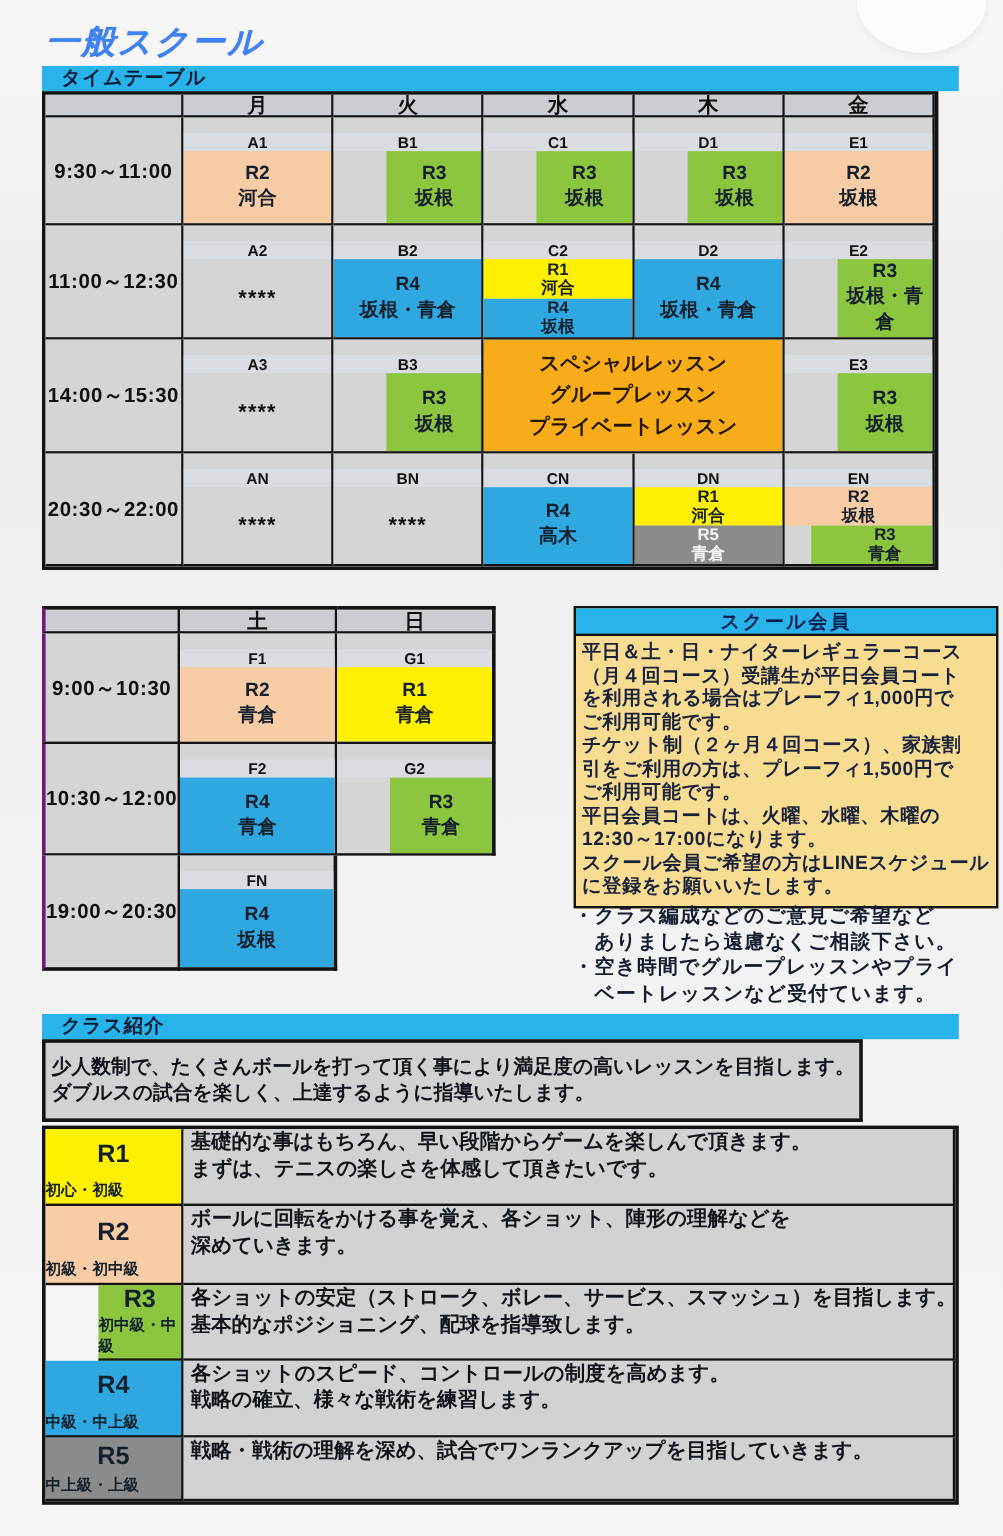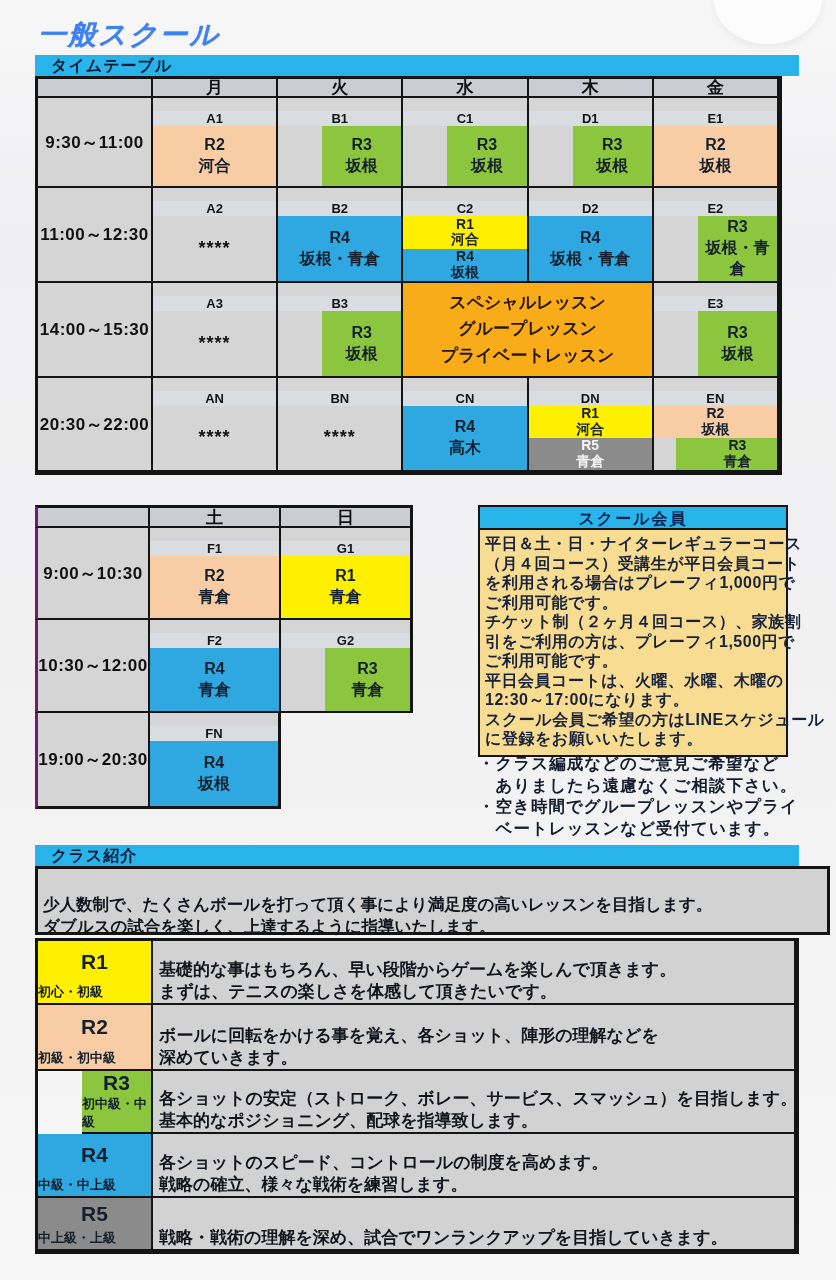--- a/index.html
+++ b/index.html
@@ -81,57 +81,57 @@
   }
   #wk-grid > div { min-width:0; }
   .wb { border-right:2px solid #141414; border-bottom:2px solid #141414; }
   .bl { border-left:3px solid #701a75; }
   .bt { border-top:3px solid #141414; }
   .bb { border-bottom:3px solid #141414 !important; }
   .br { border-right:3px solid #141414 !important; }
   .ghost { background:transparent; border:none; }
 
   #member {
-    position:absolute; left:478px; top:505px; width:310px;
+    position:absolute; left:478px; top:505px; width:354px;
     border:2px solid #141414; background:#f7dc91;
   }
   .mtitle {
     height:23px; background:#28b4ea; color:#0b2050;
     font-weight:bold; font-size:16px; text-align:center; line-height:23px;
     border-bottom:2px solid #141414; letter-spacing:2px;
   }
   .mbody { padding:4px 4px 6px 5px; font-size:16px; font-weight:bold;
     color:#18233b; line-height:19.5px; letter-spacing:0.5px; white-space:nowrap; }
 
   #notes {
     position:absolute; left:478px; top:753px; width:358px;
     font-size:16.5px; font-weight:bold; color:#141d2e;
     line-height:21.5px; letter-spacing:1px; white-space:nowrap;
   }
 
   #intro {
-    position:absolute; left:35px; top:866px; width:795px; height:69px;
+    position:absolute; left:35px; top:866px; width:684px; height:69px;
     background:#d2d2d2; border:3px solid #141414;
-    padding:24px 4px 0 5px; font-size:16.5px; font-weight:bold;
+    padding:9px 4px 0 5px; font-size:16.5px; font-weight:bold;
     color:#10151c; line-height:1.35; white-space:nowrap;
   }
 
   #class-grid {
     left:35px; top:938px; width:764px;
     grid-template-columns:115px 1fr;
     grid-template-rows:64px 66px 63px 64px 53px;
     border:3px solid #141414;
   }
   #class-grid > div { border-right:2px solid #141414; border-bottom:2px solid #141414; min-width:0; }
   .clabel { display:flex; flex-direction:column; }
   .ccode { flex:1; display:flex; align-items:center; justify-content:center;
     font-size:21px; font-weight:bold; color:#14202b; }
   .clevel { font-size:13px; font-weight:bold; text-align:left; padding-bottom:2px; color:#14202b; }
   .cdesc {
-    display:flex; flex-direction:column; justify-content:flex-end;
+    display:flex; flex-direction:column; justify-content:flex-start;
     background:#d2d2d2; padding-left:6px;
     font-size:17px; font-weight:bold; line-height:1.3; color:#10151c; white-space:nowrap;
   }
 </style>
 </head>
 <body>
 
 <div class="circle-deco"></div>
 
 <div class="page-title">一般スクール</div>

